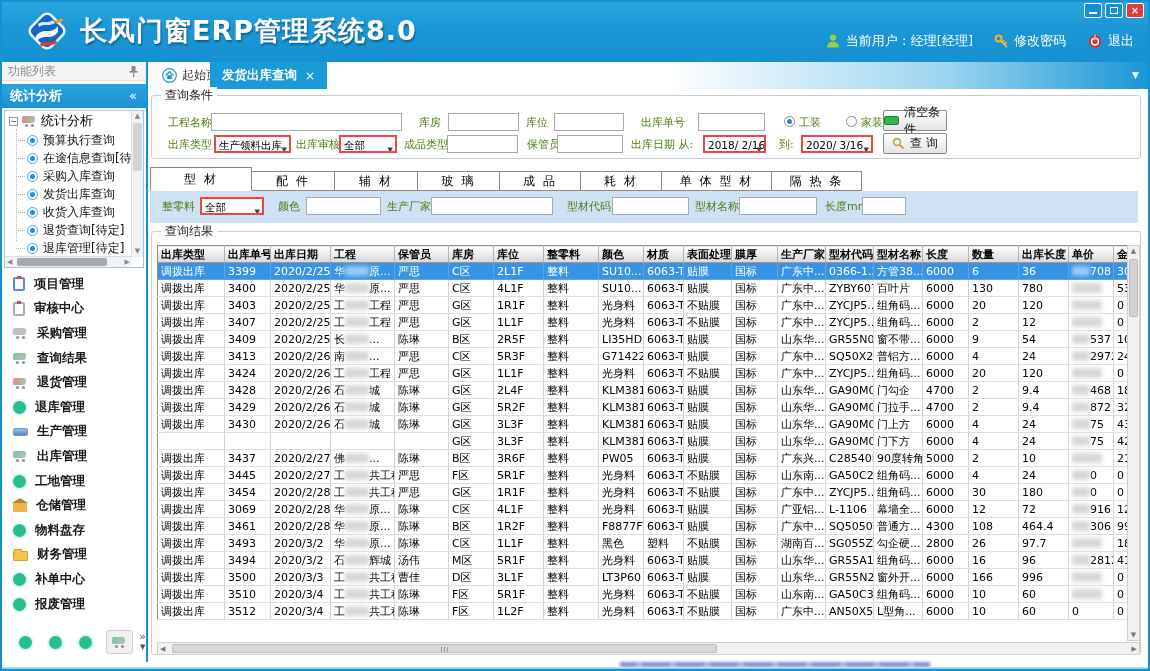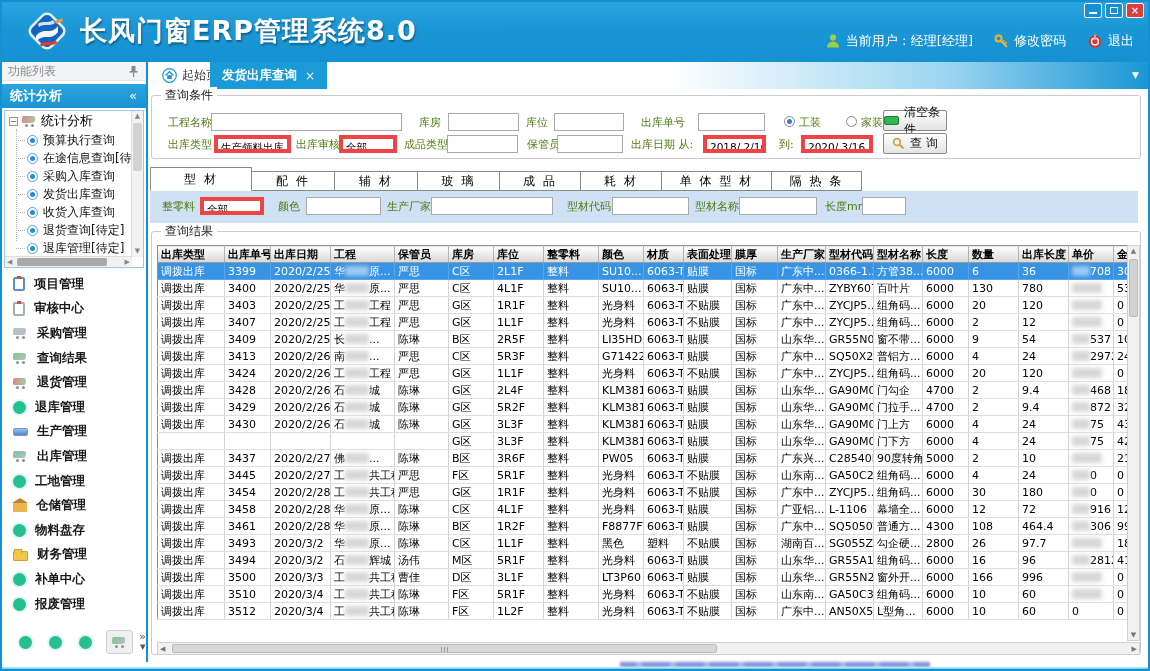--- a/index.html
+++ b/index.html
@@ -75,21 +75,21 @@
 .tab-drop{position:absolute;right:9px;top:8px;color:#fff;font-size:9px}
 
 
 .content{position:absolute;left:148px;top:89px;width:1000px;height:573px;background:#fff;font-size:12px}
 .fieldset{position:absolute;border:1px solid #c9cdd2;border-radius:3px}
 .fieldset>.legend{position:absolute;top:-9px;left:9px;background:#fff;padding:0 4px;font-size:12px;color:#222;line-height:16px}
 #fsQuery{left:3px;top:6px;width:990px;height:64px}
 #fsResult{left:3px;top:142px;width:990px;height:424px}
 .flabel{position:absolute;font-size:11px;color:#4d7c0f;line-height:18px;white-space:nowrap}
 .tinput{position:absolute;height:18px;border:1px solid #a9a9a9;background:#fff;font-size:11px;padding:0 2px;font-family:inherit}
-.tselect{position:absolute;height:18px;border:4px solid #ef4444;background:#fff;font-size:10.5px;line-height:16px;padding:0 13px 0 3px;white-space:nowrap;overflow:hidden}
+.tselect{position:absolute;height:18px;border:2px solid #ef4444;background:#fff;font-size:10.5px;line-height:16px;padding:0 13px 0 3px;white-space:nowrap;overflow:hidden}
 .tselect .arrow{position:absolute;right:2px;top:5px;font-size:7px;color:#444}
 .radio{position:absolute;width:11px;height:11px;border-radius:50%;border:1px solid #8a8a8a;background:#fff}
 .radio.checked::after{content:"";position:absolute;left:2px;top:2px;right:2px;bottom:2px;border-radius:50%;background:#2f7fd6}
 .xbtn{position:absolute;width:64px;height:21px;border:1px solid #8a8a8a;border-radius:2px;background:linear-gradient(#fefefe,#e4e4e4);display:flex;align-items:center;justify-content:center;gap:5px;font-size:12px;color:#111}
 .eraser{width:15px;height:9px;background:#35b552;border:1px solid #1e7d36;border-radius:2px;flex:0 0 auto}
 
 
 .mtabs{position:absolute;left:2px;top:78px;width:990px;height:24px;background:#fff;display:flex;align-items:flex-end}
 .mtab{border:1px solid #8a8a8a;border-left:none;background:#fff;font-size:12px;display:flex;align-items:center;justify-content:center;height:20px;letter-spacing:2px;color:#000}
 .mtab:first-child{border-left:1px solid #8a8a8a}
@@ -743,21 +743,21 @@
                 <td>ZYCJP5...</td>
                 <td>组角码...</td>
                 <td>6000</td>
                 <td>30</td>
                 <td>180</td>
                 <td><span class="bb" style="width:18px"></span>0</td>
                 <td>0</td>
               </tr>
               <tr class="">
                 <td>调拨出库</td>
-                <td>3458</td>
+                <td>3069</td>
                 <td>2020/2/28</td>
                 <td>华<span class="bb" style="width:24px"></span>原...</td>
                 <td>陈琳</td>
                 <td>C区</td>
                 <td>4L1F</td>
                 <td>整料</td>
                 <td>光身料</td>
                 <td>6063-T5</td>
                 <td>贴膜</td>
                 <td>国标</td>

